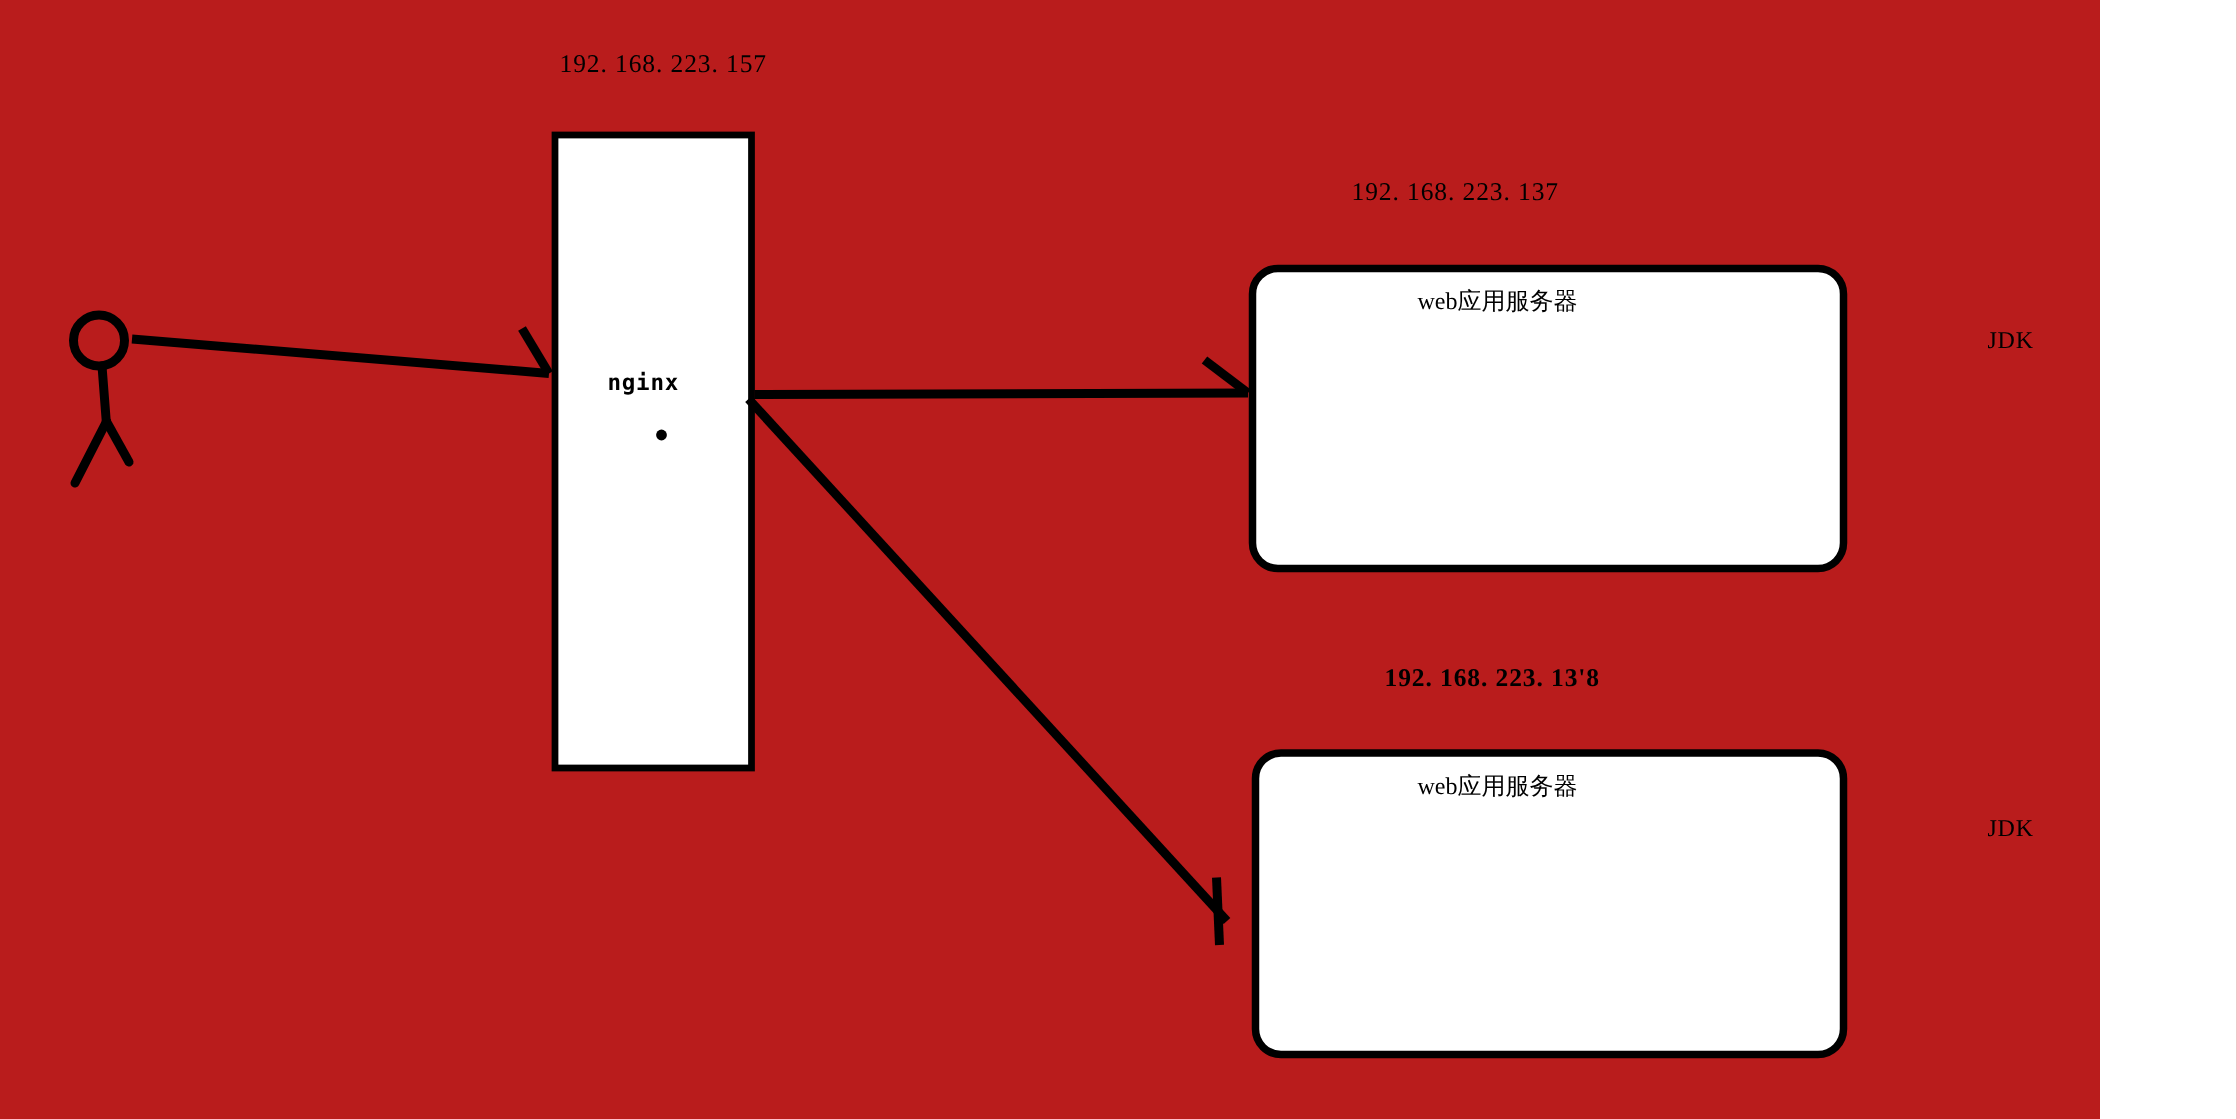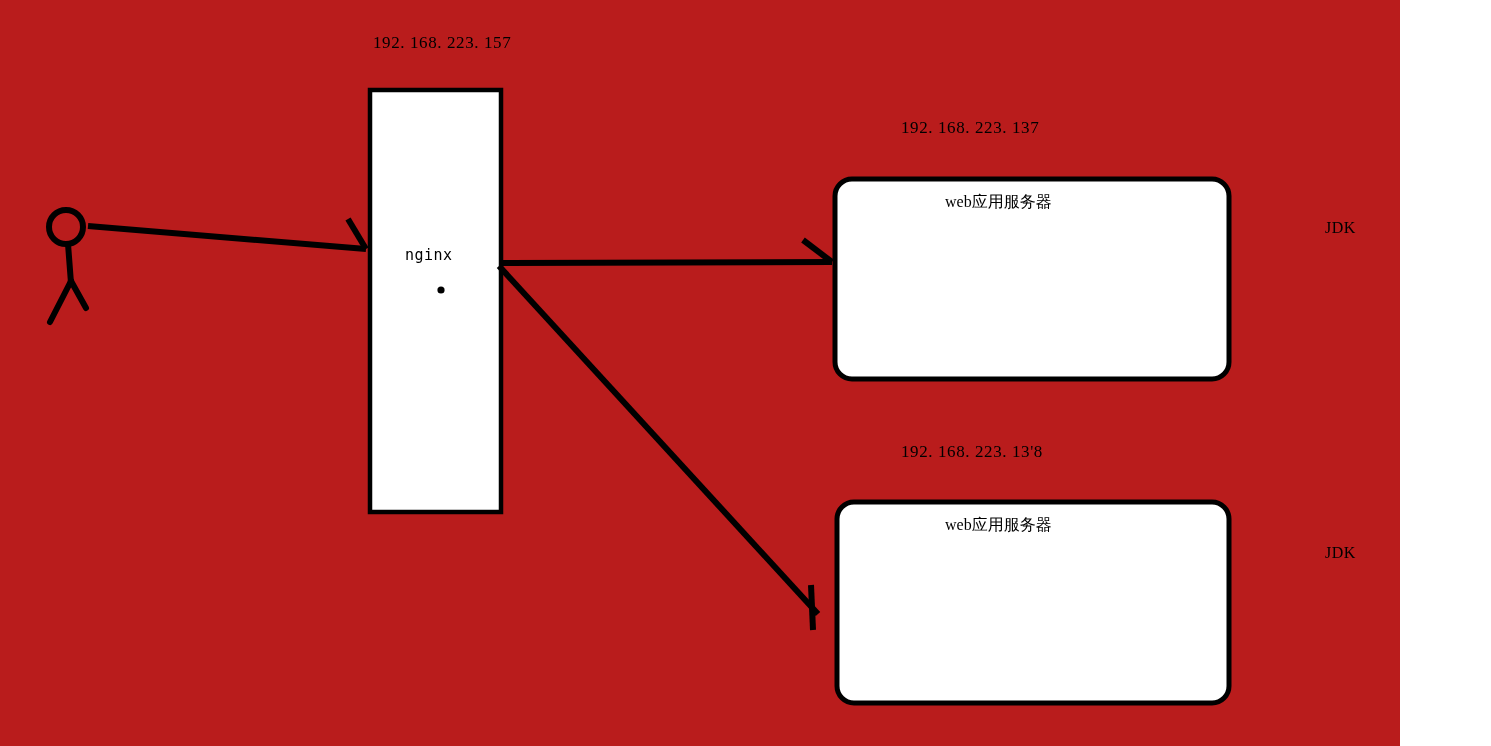--- a/index.html
+++ b/index.html
@@ -91,27 +91,27 @@
     </g>
 
     <g>
       <rect x="837" y="502" width="392" height="201" rx="17" ry="17" fill="#ffffff" stroke="#000000" stroke-width="5"></rect>
     </g>
 
   </svg>
 
   <div class="lbl ip-label" style="left:373px; top:34px;">192. 168. 223. 157</div>
 
-  <div class="lbl mono-label" style="left:405px; top:248px;">nginx</div>
+  <div class="lbl mono-label" style="left:405px; top:248px;font-weight:bold;">nginx</div>
 
   <div class="lbl ip-label" style="left:901px; top:119px;">192. 168. 223. 137</div>
 
   <div class="lbl node-label" style="left:945px; top:194px;">web应用服务器</div>
 
   <div class="lbl side-label" style="left:1325px; top:220px;">JDK</div>
 
-  <div class="lbl ip-label" style="left:901px; top:443px;">192. 168. 223. 13'8</div>
+  <div class="lbl ip-label" style="left:923px; top:443px;font-weight:bold;">192. 168. 223. 13'8</div>
 
   <div class="lbl node-label" style="left:945px; top:517px;">web应用服务器</div>
 
   <div class="lbl side-label" style="left:1325px; top:545px;">JDK</div>
 
 </div>
 
 </body></html>

